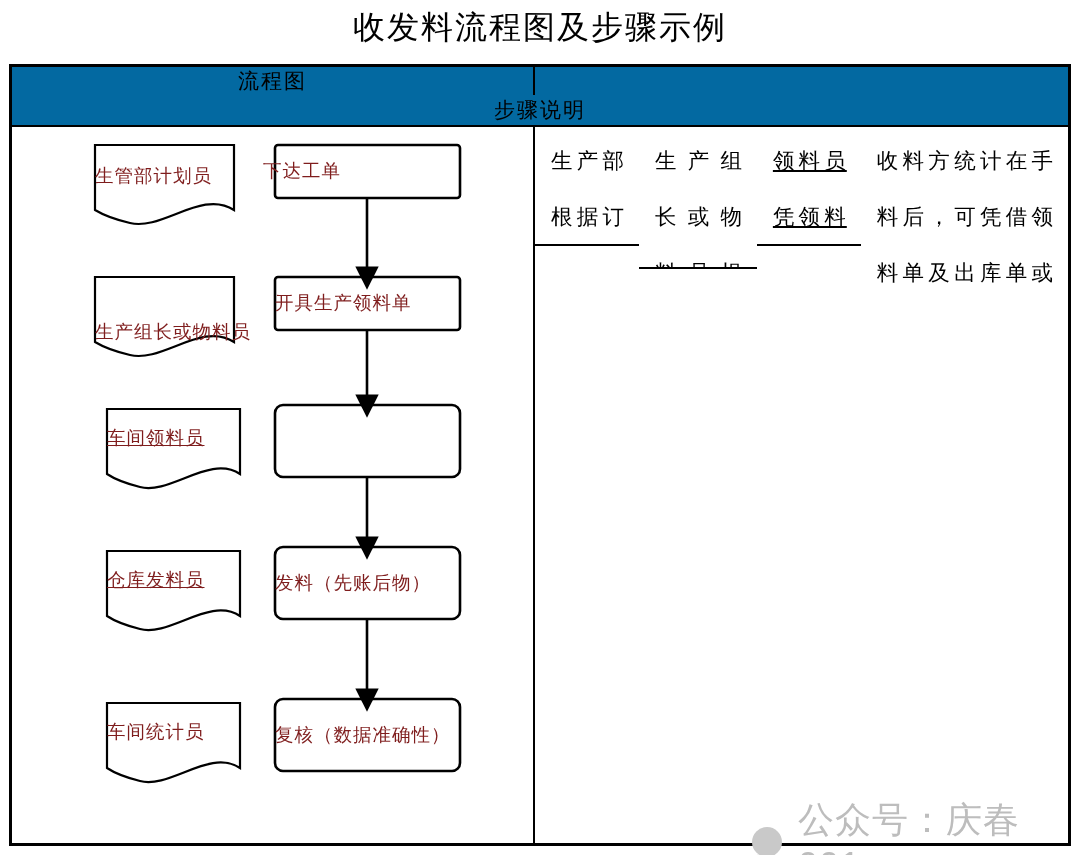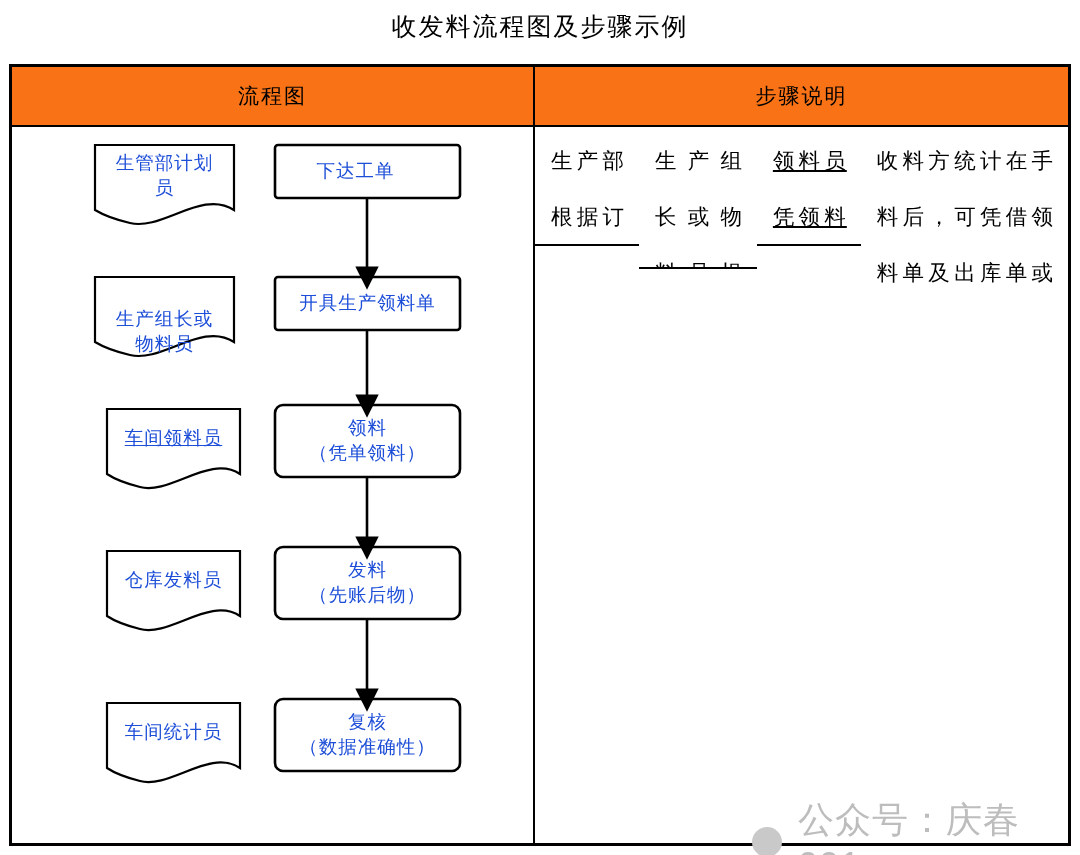--- a/index.html
+++ b/index.html
@@ -6,40 +6,41 @@
   body{
     width:1080px;height:855px;
     background:#ffffff;
     font-family:"Liberation Serif","DejaVu Serif",serif;
     color:#000;
     overflow:hidden;
     position:relative;
   }
   #page-title{
     text-align:center;
-    font-size:25px;
+    font-size:32px;
     letter-spacing:2px;
     padding-top:6px;
     height:42px;
     line-height:42px;
     font-family:"Liberation Serif","DejaVu Serif",serif;
   }
   .table-wrap{
     position:absolute;
     left:9px; top:64px;
     width:1062px; height:782px;
     border:3px solid #000;
     box-sizing:border-box;
     background:#fff;
   }
   .thead{
     display:flex;
     height:58px;
-    background:#f97316;
+    background:#0369a1;
     border-bottom:2px solid #000;
+    flex-direction:column;
   }
   .th{
     display:flex;align-items:center;justify-content:center;
     font-size:21px;
     letter-spacing:2px;
   }
   .th-left{width:523px;border-right:2px solid #000;box-sizing:border-box;}
   .th-right{flex:1;}
   .tbody{display:flex;height:718px;}
   .cell-flow{
@@ -68,28 +69,28 @@
   .r1{height:119px;}
   .r2{height:142px;}
   .r3{height:119px;text-decoration:underline;}
   .r4{height:176px;}
   .r5{height:185px;}
 
   
   .flow-svg{position:absolute;left:0;top:0;}
   .node-label{
     position:absolute;
-    display:flex;flex-direction:column;
-    align-items:center;justify-content:center;
+    display:flex;
+    align-items:center;
     text-align:center;
     font-size:18.5px;
     line-height:25px;
     letter-spacing:1px;
     pointer-events:none;
-    color:#1d4ed8;
+    color:#7f1d1d;
   }
   .node-label span{display:block;white-space:nowrap;}
 
   
   .watermark{
     position:absolute;
     left:752px; top:796px;
     display:flex;align-items:center;
     gap:16px;
     color:#bdbdbd;
@@ -167,36 +168,32 @@
         <span>生管部计划</span>
         <span>员</span>
       </div>
       <div class="node-label" style="left:83px;top:150px;width:139px;height:62px;margin-top:24px;">
         <span>生产组长或</span>
         <span>物料员</span>
       </div>
       <div class="node-label" style="left:95px;top:282px;width:133px;height:58px;text-decoration:underline;">
         <span>车间领料员</span>
       </div>
-      <div class="node-label" style="left:95px;top:424px;width:133px;height:58px;">
+      <div class="node-label" style="left:95px;top:424px;width:133px;height:58px;text-decoration:underline;">
         <span>仓库发料员</span>
       </div>
       <div class="node-label" style="left:95px;top:576px;width:133px;height:58px;">
         <span>车间统计员</span>
       </div>
 
       <div class="node-label" style="left:251px;top:18px;width:185px;height:53px;">
         <span>下达工单</span>
       </div>
       <div class="node-label" style="left:263px;top:150px;width:185px;height:53px;">
         <span>开具生产领料单</span>
-      </div>
-      <div class="node-label" style="left:263px;top:278px;width:185px;height:72px;">
-        <span>领料</span>
-        <span>（凭单领料）</span>
       </div>
       <div class="node-label" style="left:263px;top:420px;width:185px;height:72px;">
         <span>发料</span>
         <span>（先账后物）</span>
       </div>
       <div class="node-label" style="left:263px;top:572px;width:185px;height:72px;">
         <span>复核</span>
         <span>（数据准确性）</span>
       </div>
 

